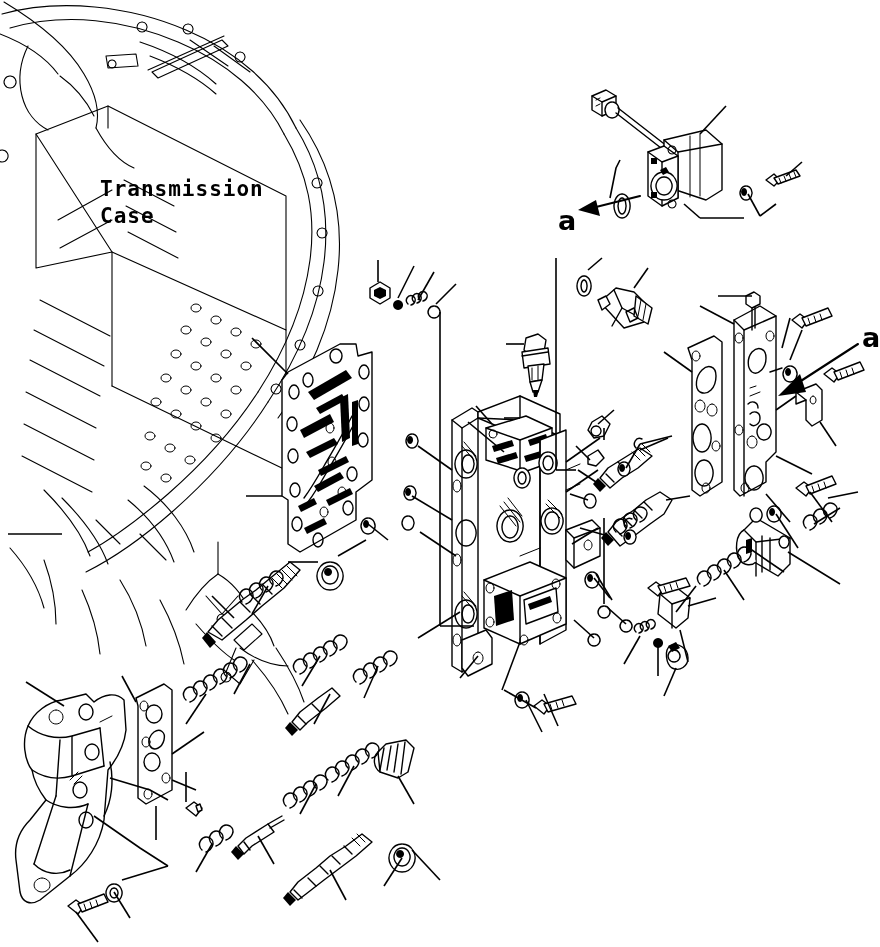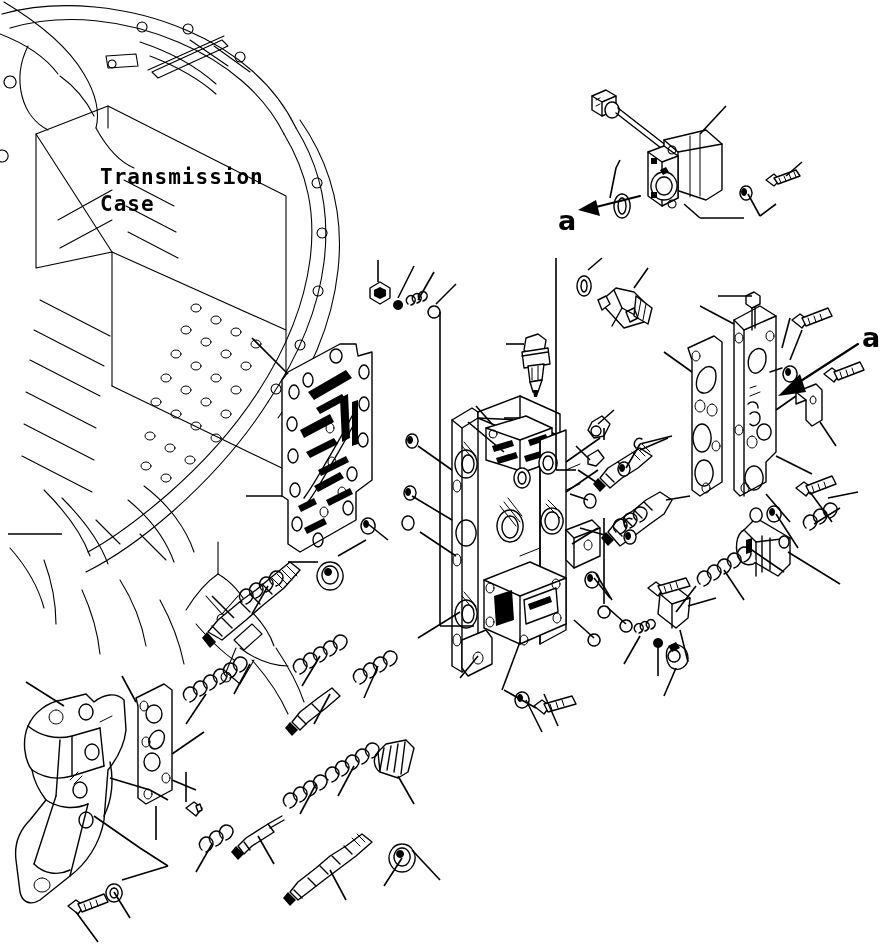--- a/index.html
+++ b/index.html
@@ -9,21 +9,21 @@
   svg{position:absolute;left:0;top:0;}
   .ln{fill:none;stroke:#000;stroke-width:1.4;stroke-linecap:round;stroke-linejoin:round;}
   .thin{fill:none;stroke:#000;stroke-width:1.1;stroke-linecap:round;stroke-linejoin:round;}
   .hair{fill:none;stroke:#000;stroke-width:1;stroke-linecap:round;stroke-linejoin:round;}
   .lead{fill:none;stroke:#000;stroke-width:1.6;stroke-linecap:butt;}
   .heavy{fill:none;stroke:#000;stroke-width:2.1;stroke-linecap:round;stroke-linejoin:round;}
   .fillw{fill:#fff;stroke:#000;stroke-width:1.4;stroke-linejoin:round;}
   .blk{fill:#000;stroke:none;}
   .lbl{position:absolute;font-family:"DejaVu Sans Mono","Liberation Mono",monospace;
        font-weight:700;color:#000;white-space:pre;}
-  #case-label{left:100px;top:164px;font-size:21px;line-height:27px;letter-spacing:1px;}
+  #case-label{left:100px;top:176px;font-size:21px;line-height:27px;letter-spacing:1px;}
   .mark-a{position:absolute;font-family:"DejaVu Sans","Liberation Sans",sans-serif;
           font-weight:700;font-size:27px;color:#000;}
   #mark-a-left{left:558px;top:205px;}
   #mark-a-right{left:862px;top:322px;}
 </style>
 </head>
 <body>
 
 <div id="sheet">
 

